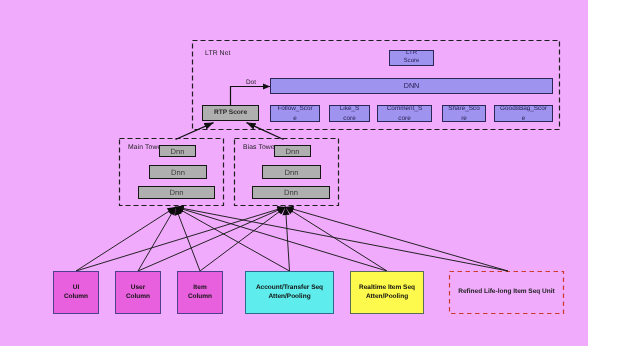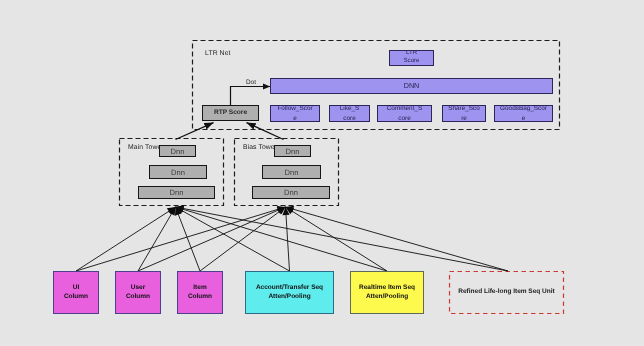--- a/index.html
+++ b/index.html
@@ -1,18 +1,18 @@
 <!DOCTYPE html>
 <html><head>
 <meta charset="utf-8">
 <style>
   html,body{margin:0;padding:0;background:#ffffff;}
   body{width:644px;height:346px;overflow:hidden;font-family:"Liberation Sans",sans-serif;
        -webkit-font-smoothing:antialiased;text-rendering:geometricPrecision;}
-  #stage{position:relative;width:644px;height:346px;background:#e5e5e5;}
+  #stage{position:relative;width:588px;height:346px;background:#f0abfc;}
   svg{position:absolute;left:0;top:0;pointer-events:none;}
 
   .box{position:absolute;box-sizing:border-box;display:flex;align-items:center;
        justify-content:center;text-align:center;line-height:1.05;}
   .box>span{display:block;width:100%;}
   #ltrscore>span{width:20px;margin:0 auto;word-break:break-word;}
 
   .purple{background:#9f93f0;border:1.4px solid #2b2656;color:#241f4d;}
   .gray{background:#b0afb0;border:1.4px solid #161616;color:#2a2a2a;}
 

